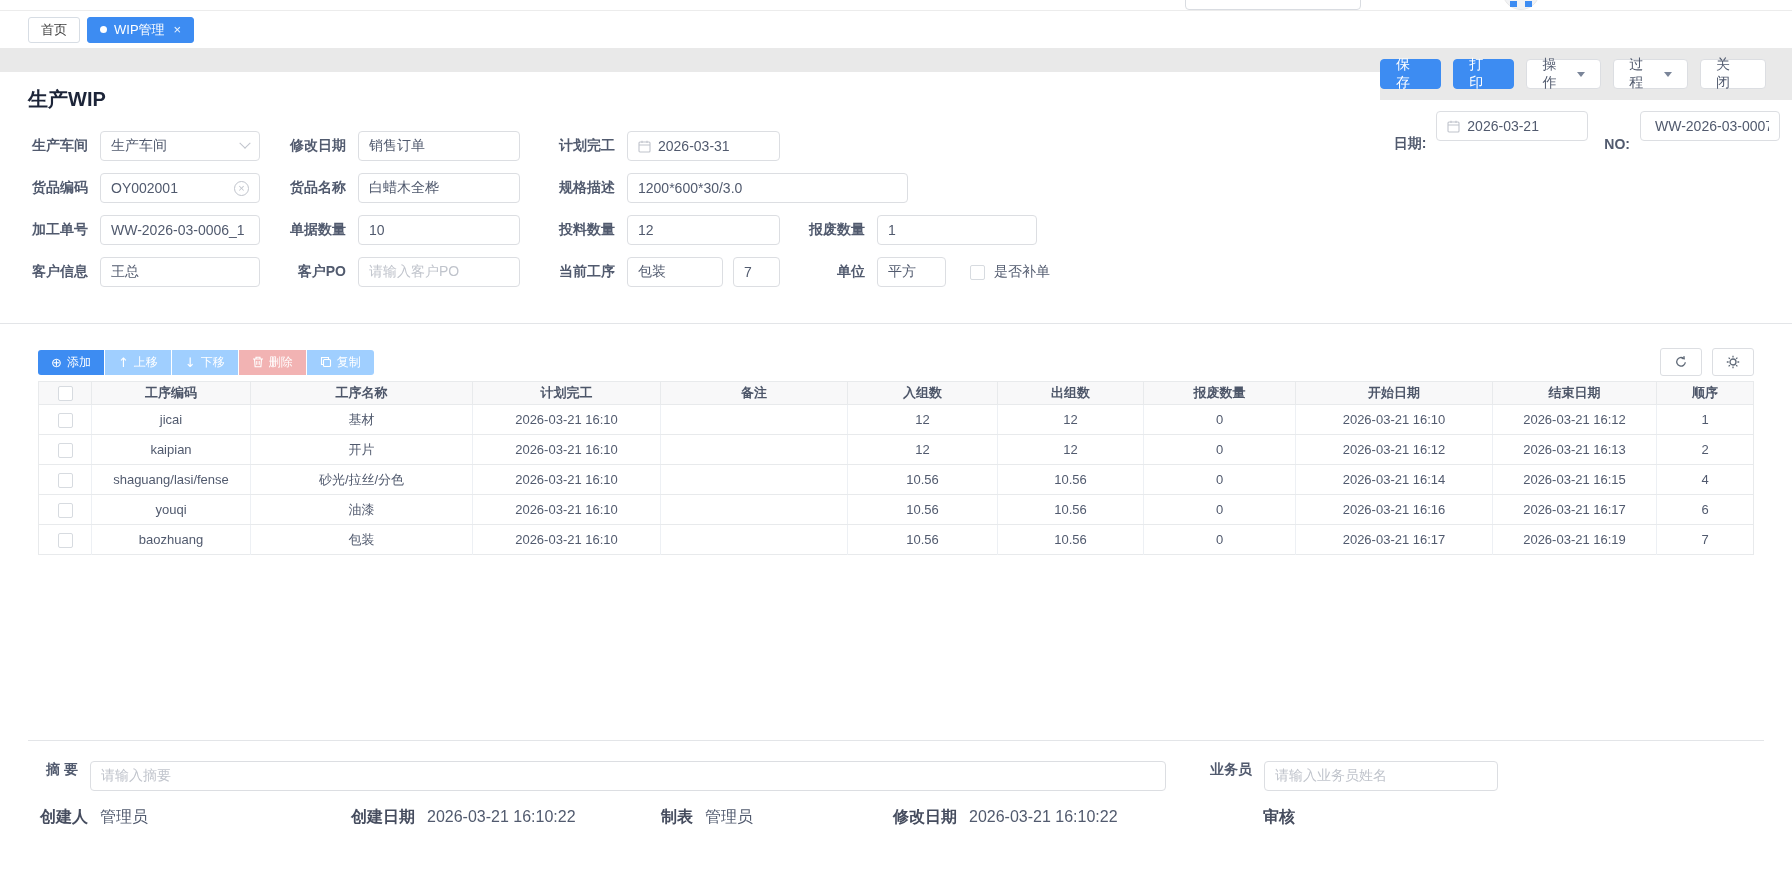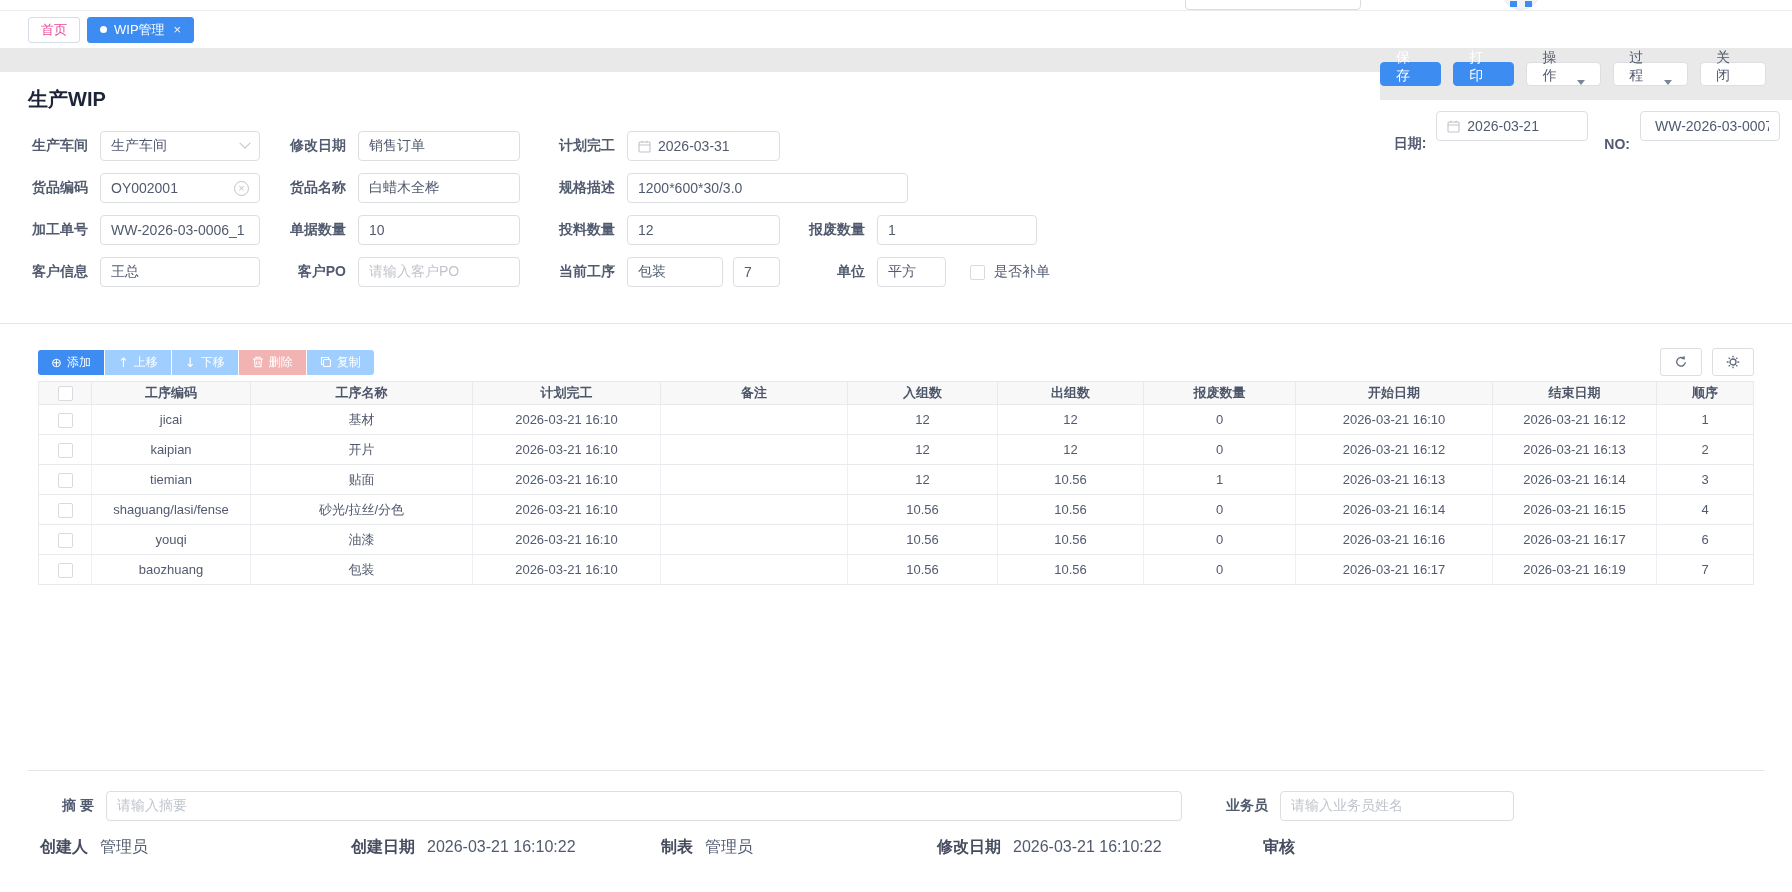--- a/index.html
+++ b/index.html
@@ -10,29 +10,29 @@
   }
   
   .topstrip { position:relative; height:11px; background:#fff; border-bottom:1px solid #ececec; overflow:hidden; }
   .top-search { position:absolute; left:1185px; top:-22px; width:176px; height:32px; background:#fff; border:1px solid #d9dce1; border-radius:4px; }
   .avatar { position:absolute; right:252px; top:-28px; width:38px; height:38px; border-radius:50%; background:#f2f3f5; border:1px solid #e8e8e8; }
   .avatar i { position:absolute; bottom:2px; width:7px; height:6px; background:#3d8cf2; }
   .avatar i.l { left:7px; } .avatar i.r { right:7px; }
   
   .tabbar { height:37px; background:#fff; display:flex; align-items:center; padding-left:28px; gap:7px; }
   .tab { height:26px; display:flex; align-items:center; padding:0 12px; font-size:13px;
-         border:1px solid #d7dde4; border-radius:3px; background:#fff; color:#ec4899; cursor:default; }
+         border:1px solid #d7dde4; border-radius:3px; background:#fff; color:#404040; cursor:default; }
   .tab.active { background:#3d8cf2; border-color:#3d8cf2; color:#fff; }
   .tab .dot { width:7px; height:7px; border-radius:50%; background:#fff; margin-right:7px; }
   .tab .x { margin-left:9px; font-size:13px; line-height:1; opacity:.9; }
   
   .grayband { height:24px; background:#e9e9e9; }
   .float-toolbar { position:absolute; top:48px; right:0; height:52px; width:412px; background:#e9e9e9;
                    display:flex; align-items:center; justify-content:flex-end; gap:12px; padding-right:26px; z-index:5; }
-  .btn { height:24px; padding:0 15px; border-radius:4px; font-size:14px; display:inline-flex; align-items:flex-end; gap:6px; cursor:pointer; letter-spacing:1px; }
+  .btn { height:30px; padding:0 15px; border-radius:4px; font-size:14px; display:inline-flex; align-items:center; gap:6px; cursor:pointer; letter-spacing:1px; }
   .btn.blue { background:#3d8cf2; color:#fff; border:1px solid #3d8cf2; }
   .btn.white { background:#fff; color:#515a6e; border:1px solid #dcdee2; }
   .caret { width:0; height:0; border-left:4px solid transparent; border-right:4px solid transparent; border-top:5px solid #7a8599; margin-top:1px; }
   
   .page-title { margin:13px 0 0 28px; font-size:20px; font-weight:600; color:#1c2438; line-height:28px; }
   .doc-row { position:absolute; top:99px; right:12px; display:flex; align-items:center; z-index:6; }
   .doc-row .lbl { font-weight:600; color:#515a6e; margin-right:10px;margin-top:36px; }
   .ibox { height:30px; border:1px solid #dcdee2; border-radius:4px; background:#fff; display:flex; align-items:center; padding:0 10px; gap:7px; color:#515a6e; }
   .ibox .val { white-space:nowrap; overflow:hidden; }
   .ibox .ph { color:#c0c4cc; }
@@ -68,21 +68,21 @@
   
   .tablewrap { margin:5px 38px 0; }
   table { border-collapse:collapse; width:100%; table-layout:fixed; font-size:13px; }
   table { border:1px solid #e8eaec; }
   th { height:23px; background:#f8f8f9; font-weight:700; color:#4d5669; border-right:1px solid #e8eaec; border-bottom:1px solid #e8eaec; text-align:center; }
   td { height:30px; border-right:1px solid #edf0f4; border-bottom:1px solid #e8eaec; text-align:center; color:#515a6e; background:#fff; }
   th:last-child, td:last-child { border-right:none; }
   tr:last-child td { border-bottom:none; }
   .spacer { margin:0 28px; height:186px; border-bottom:1px solid #e3e5e8; }
   
-  .summary-row { margin-top:20px; padding-left:44px; display:flex; align-items:center; }
+  .summary-row { margin-top:20px; padding-left:28px; display:flex; align-items:flex-start; }
   .summary-row .slabel { width:50px; text-align:right; font-weight:600; margin-right:12px; white-space:nowrap; }
   .summary-input { width:1076px; }
   .sales-label { margin-left:44px; font-weight:600; white-space:nowrap; }
   .sales-input { width:234px; margin-left:12px; }
   .footer { position:relative; margin-top:16px; height:20px; font-size:16px; }
   .fitem { position:absolute; top:0; white-space:nowrap; }
   .fitem b { font-weight:700; color:#454c5e; margin-right:12px; }
   svg { display:block; }
 </style>
 </head>
@@ -334,33 +334,20 @@
           <td></td>
           <td>12</td>
           <td>12</td>
           <td>0</td>
           <td>2026-03-21 16:12</td>
           <td>2026-03-21 16:13</td>
           <td>2</td>
         </tr>
         <tr>
           <td><span class="cb"></span></td>
-          <td>tiemian</td>
-          <td>贴面</td>
-          <td>2026-03-21 16:10</td>
-          <td></td>
-          <td>12</td>
-          <td>10.56</td>
-          <td>1</td>
-          <td>2026-03-21 16:13</td>
-          <td>2026-03-21 16:14</td>
-          <td>3</td>
-        </tr>
-        <tr>
-          <td><span class="cb"></span></td>
           <td>shaguang/lasi/fense</td>
           <td>砂光/拉丝/分色</td>
           <td>2026-03-21 16:10</td>
           <td></td>
           <td>10.56</td>
           <td>10.56</td>
           <td>0</td>
           <td>2026-03-21 16:14</td>
           <td>2026-03-21 16:15</td>
           <td>4</td>
@@ -405,15 +392,15 @@
   <span class="sales-label">业务员</span>
   <div class="ibox sales-input">
       <span class="val ph">请输入业务员姓名</span>
     </div>
 </div>
 
 <div class="footer">
   <span class="fitem" style="left:40px"><b>创建人</b><span>管理员</span></span>
   <span class="fitem" style="left:351px"><b>创建日期</b><span>2026-03-21 16:10:22</span></span>
   <span class="fitem" style="left:661px"><b>制表</b><span>管理员</span></span>
-  <span class="fitem" style="left:937px"><b>修改日期</b><span>2026-03-21 16:10:22</span></span>
+  <span class="fitem" style="left:893px"><b>修改日期</b><span>2026-03-21 16:10:22</span></span>
   <span class="fitem" style="left:1263px"><b>审核</b><span></span></span>
 </div>
 
 </body></html>

